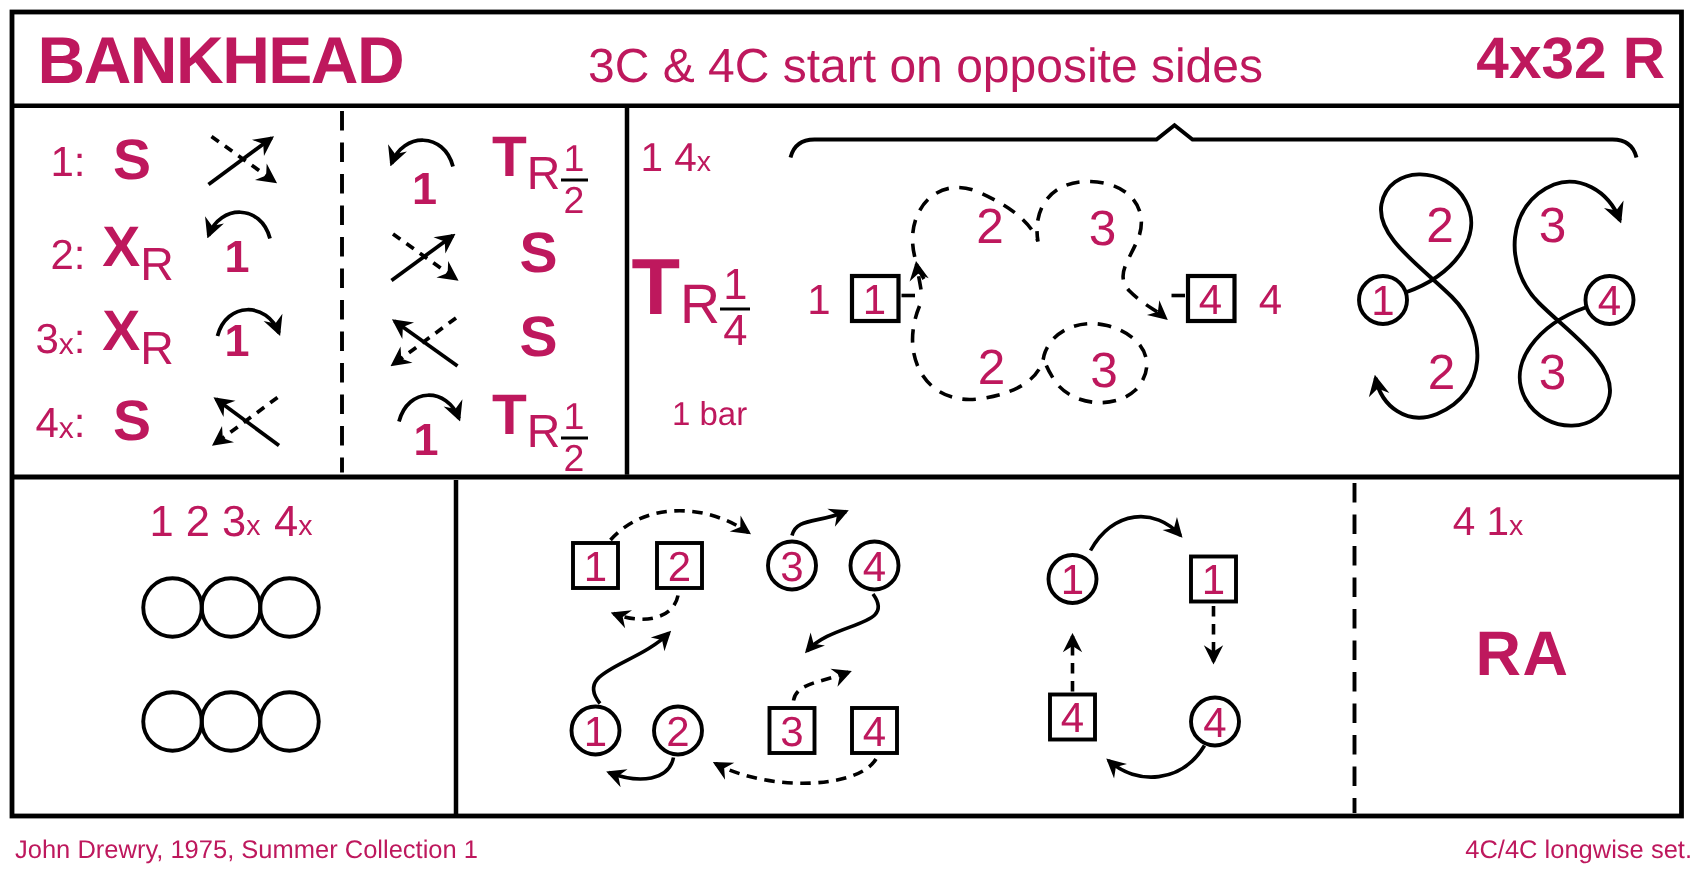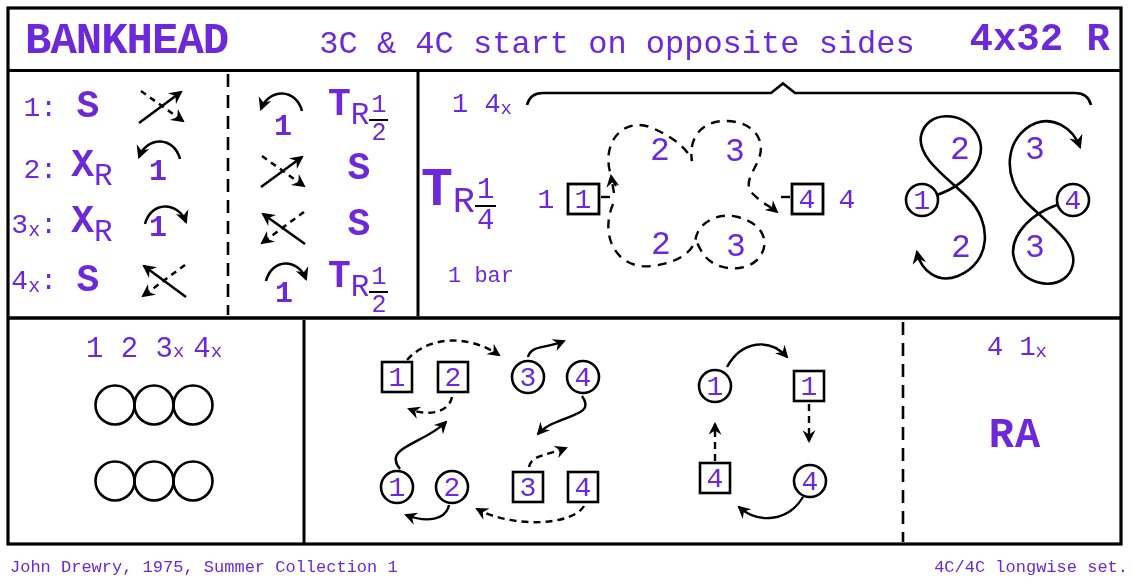--- a/index.html
+++ b/index.html
@@ -1,17 +1,17 @@
 <!DOCTYPE html>
 <html><head>
 <meta charset="utf-8">
 <style>
   html,body{margin:0;padding:0;background:#fff;}
   .sheet{position:relative;width:1133px;height:583px;background:#fff;overflow:hidden;
-         font-family:Liberation Mono, monospace;color:#6d28d9;}
+         font-family:Liberation Sans, sans-serif;color:#be185d;}
   svg.art{position:absolute;left:0;top:0;}
   .t{position:absolute;white-space:nowrap;transform:translate(-50%,-50%);}
   .tl{position:absolute;white-space:nowrap;transform:translate(0,-50%);}
   .tr{position:absolute;white-space:nowrap;transform:translate(-100%,-50%);}
   .abs{position:absolute;white-space:nowrap;}
   .title{font-size:44px;font-weight:bold;letter-spacing:-1px;}
   .subtitle{font-size:32px;}
   .repeat{font-size:39px;font-weight:bold;}
   .barlab{font-size:28px;display:inline-flex;align-items:flex-start;}
   .barlab .sx{font-size:20px;margin-top:9px;}
@@ -222,21 +222,21 @@
         <span class="sub">R</span>
         <span class="frac">
           <span class="fn">1</span>
           <span class="fd">2</span>
         </span>
       </span>
     <span class="t turn1" style="left:284px;top:294px;">1</span>
   </div>
 
   <div>
-    <span class="abs cpl" style="left:452px;top:90px;">
+    <span class="abs cpl" style="left:427px;top:90px;">
         <span>1 4</span>
         <span class="sx">x</span>
       </span>
     <span class="abs sym bigsym" style="left:421px;top:165px;">
         <span class="big">T</span>
         <span class="sub">R</span>
         <span class="frac">
           <span class="fn">1</span>
           <span class="fd">4</span>
         </span>
@@ -283,21 +283,21 @@
   </div>
 
   <div>
     <span class="t dancer" style="left:715px;top:387px;">1</span>
     <span class="t dancer" style="left:809px;top:387px;">1</span>
     <span class="t dancer" style="left:715px;top:479px;">4</span>
     <span class="t dancer" style="left:810px;top:482px;">4</span>
   </div>
 
   <div>
-    <span class="t cpl" style="left:1017px;top:348px;text-align:center;">
+    <span class="t cpl" style="left:992px;top:348px;text-align:center;">
         <span>4 1</span>
         <span class="sx">x</span>
       </span>
     <span class="t ra" style="left:1015px;top:436px;">RA</span>
   </div>
 
   <div>
     <span class="tl footer" style="left:10px;top:567px;">John Drewry, 1975, Summer Collection 1</span>
     <span class="tr footer" style="left:1128px;top:567px;">4C/4C longwise set.</span>
   </div>

